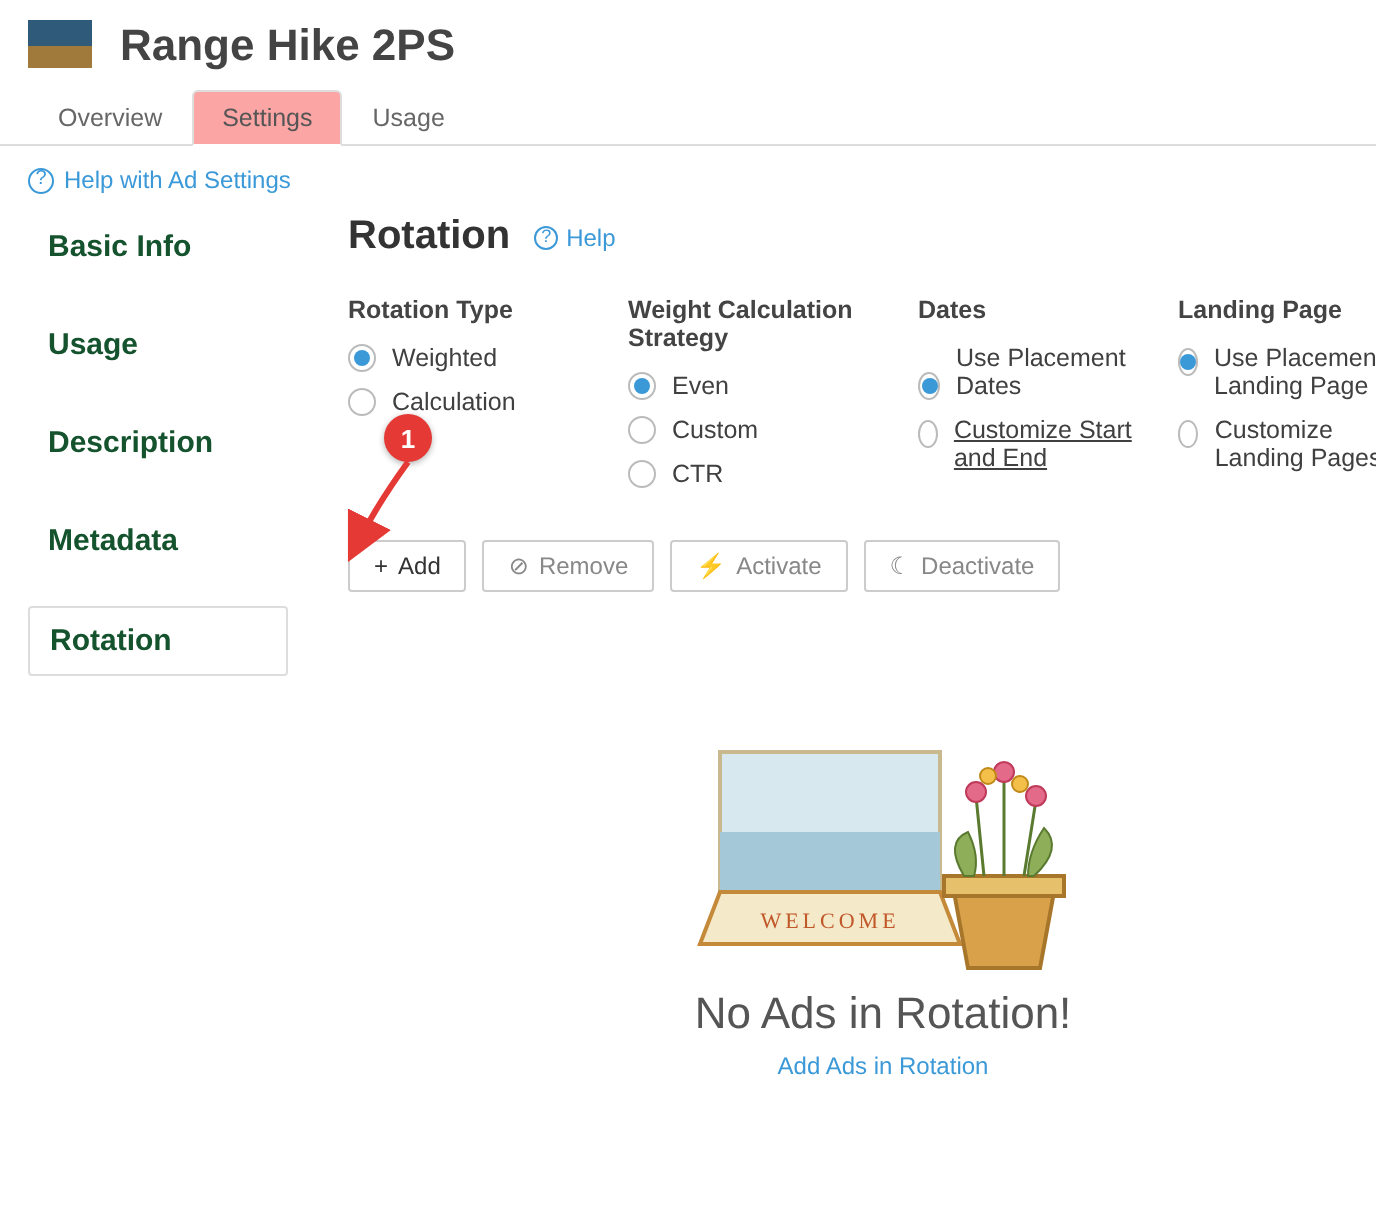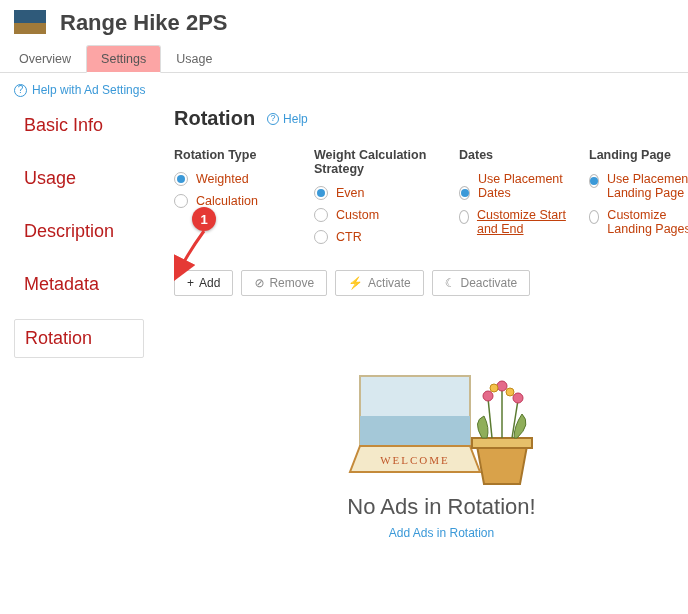--- a/index.html
+++ b/index.html
@@ -25,21 +25,21 @@
     margin-right: 14px;
   }
   .page-title {
     font-size: 22px;
     font-weight: 600;
     color: #444;
   }
   .tabs {
     display: flex;
     border-bottom: 1px solid #ddd;
-    padding-left: 4px;
+    padding-left: 14px;
   }
   .tab {
     padding: 6px 14px;
     font-size: 12.5px;
     color: #666;
     border: 1px solid transparent;
     border-bottom: none;
     position: relative;
     top: 1px;
     cursor: pointer;
@@ -67,24 +67,25 @@
   .body-area {
     display: flex;
     padding: 0 14px;
   }
   .sidebar {
     width: 130px;
     flex-shrink: 0;
   }
   .side-item {
     padding: 8px 10px;
-    font-size: 18px;
-    color: #b91c1c;
+    font-size: 15px;
+    color: #14532d;
     cursor: pointer;
     margin-bottom: 16px;
+    font-weight: bold;
   }
   .side-item.active {
     border: 1px solid #ddd;
     border-radius: 2px;
     margin-bottom: 16px;
   }
   .main {
     flex: 1;
     padding-left: 30px;
     position: relative;
@@ -104,21 +105,21 @@
   }
   .col { }
   .col-title {
     font-weight:600; color:#444; font-size:12.5px; margin-bottom:10px;
   }
   .radio-row {
     display:flex; align-items:center;
     margin-bottom: 8px;
     gap:8px;
     font-size: 12.5px;
-    color:#c2410c;
+    color:#404040;
   }
   .radio {
     width:14px; height:14px; border:1px solid #bbb; border-radius:50%;
     display:inline-flex; align-items:center; justify-content:center;
     background:#fff;
   }
   .radio.checked::after {
     content:""; width:8px; height:8px; background:#3b99d8; border-radius:50%;
   }
   .toolbar {

